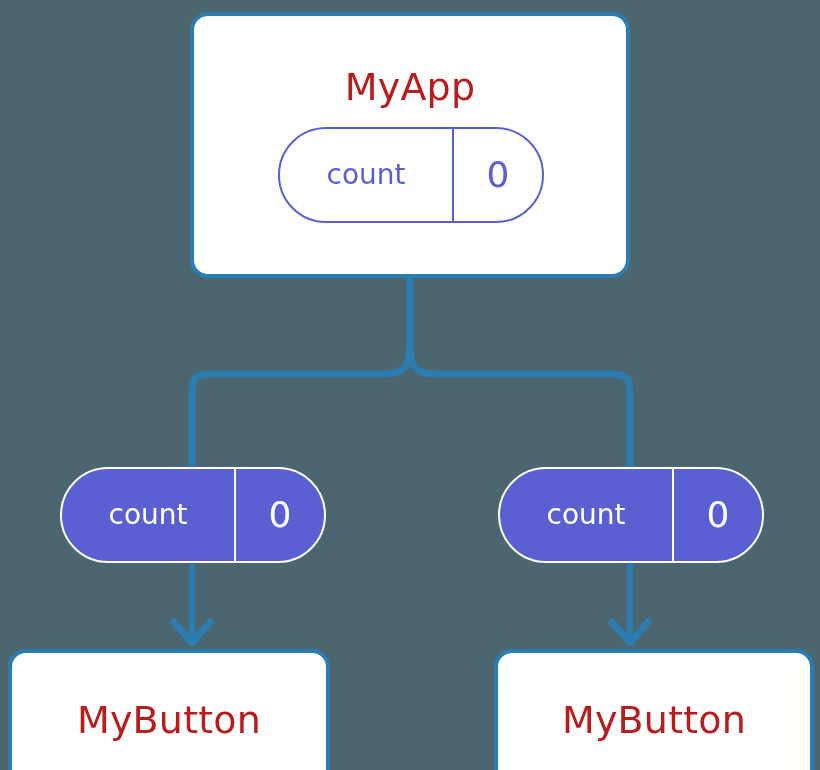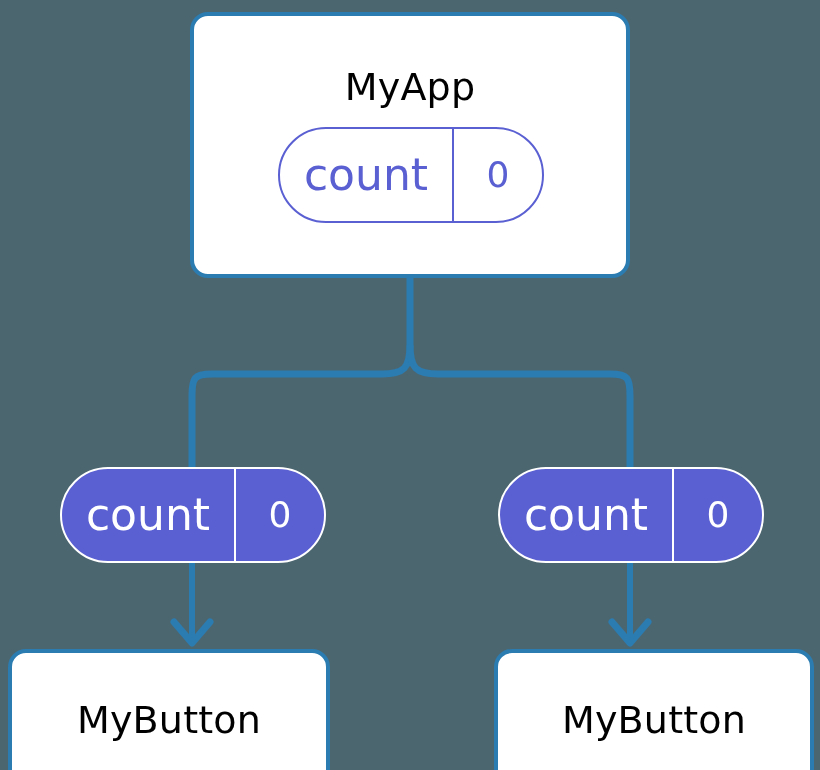--- a/index.html
+++ b/index.html
@@ -32,21 +32,21 @@
     position: absolute;
     background: #ffffff;
     border: 4px solid #2b7cb0;
     border-radius: 18px;
     box-sizing: border-box;
     display: flex;
     flex-direction: column;
     align-items: center;
   }
   .comp-title {
-    color: #000000;
+    color: #b91c1c;
     font-size: 38px;
     letter-spacing: 0.2px;
     line-height: 1;
     white-space: nowrap;
   }
 
   
   #root-box {
     left: 190px;
     top: 12px;
@@ -74,21 +74,21 @@
     border-radius: 999px;
     overflow: hidden;
   }
   .pill-key, .pill-val {
     display: flex;
     align-items: center;
     justify-content: center;
     line-height: 1;
     white-space: nowrap;
   }
-  .pill-key { font-size: 44px; }
+  .pill-key { font-size: 28px; }
   .pill-val { font-size: 36px; }
 
   
   .pill-outline {
     background: #ffffff;
     border: 2.5px solid #5a5fd2;
     color: #5a5fd2;
   }
   .pill-outline .pill-key {
     flex: 0 0 172px;

